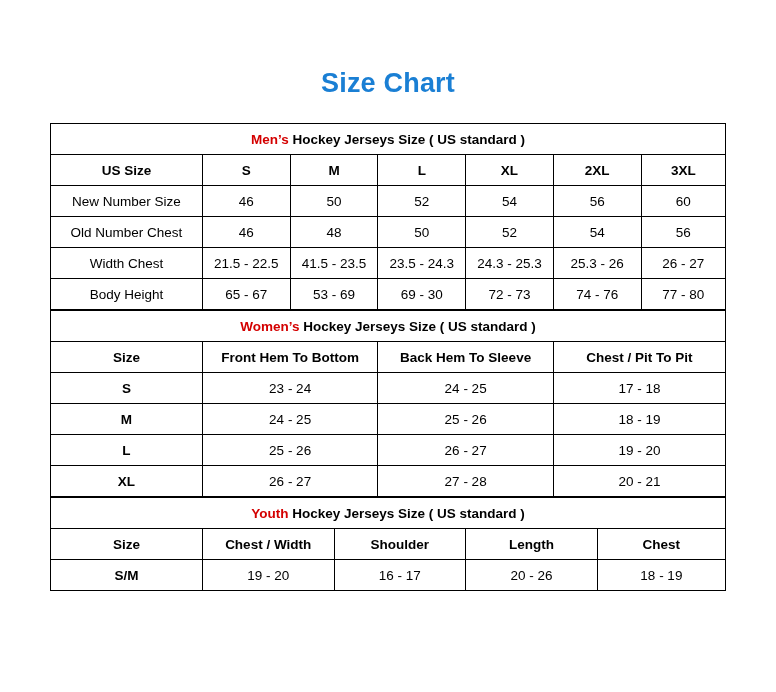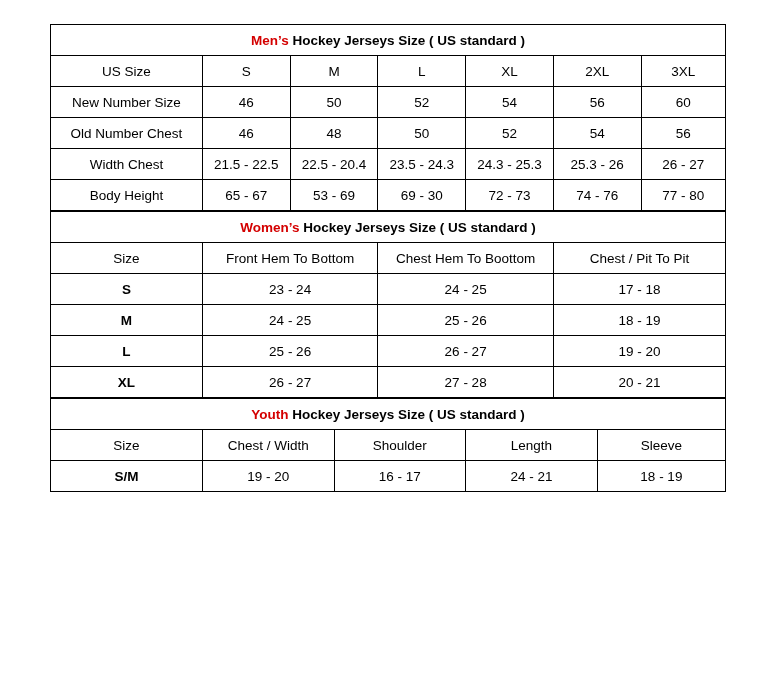--- a/index.html
+++ b/index.html
@@ -54,29 +54,30 @@
     font-size: 15px;
     height: 30px;
   }
   .banner .accent {
     color: #d40000;
   }
   td.rowhead {
     font-weight: bold;
   }
   td.colhead {
-    font-weight: normal;
+    font-weight: bold;
     margin-left: 24px;
   }
 </style>
 </head>
 <body>
 
 <div class="page">
 
+  <h1 class="title">Size Chart</h1>
 
   <div class="chart-wrap">
 
     <table class="size-table">
       <colgroup>
         <col style="width:22.5%">
           <col style="width:13%">
           <col style="width:13%">
           <col style="width:13%">
           <col style="width:13%">
@@ -110,21 +111,21 @@
           <td>46</td>
           <td>48</td>
           <td>50</td>
           <td>52</td>
           <td>54</td>
           <td>56</td>
         </tr>
         <tr>
           <td>Width Chest</td>
           <td>21.5 - 22.5</td>
-          <td>22.5 - 20.4</td>
+          <td>41.5 - 23.5</td>
           <td>23.5 - 24.3</td>
           <td>24.3 - 25.3</td>
           <td>25.3 - 26</td>
           <td>26 - 27</td>
         </tr>
         <tr>
           <td>Body Height</td>
           <td>65 - 67</td>
           <td>53 - 69</td>
           <td>69 - 30</td>
@@ -142,21 +143,21 @@
           <col style="width:26%">
           <col style="width:25.5%">
       </colgroup>
       <tbody>
         <tr>
           <td class="banner" colspan="4"><span class="accent">Women’s</span><span> Hockey Jerseys Size ( US standard )</span></td>
         </tr>
         <tr>
           <td class="colhead">Size</td>
           <td class="colhead">Front Hem To Bottom</td>
-          <td class="colhead">Chest Hem To Boottom</td>
+          <td class="colhead">Back Hem To Sleeve</td>
           <td class="colhead">Chest / Pit To Pit</td>
         </tr>
         <tr>
           <td class="rowhead">S</td>
           <td>23 - 24</td>
           <td>24 - 25</td>
           <td>17 - 18</td>
         </tr>
         <tr>
           <td class="rowhead">M</td>
@@ -189,26 +190,26 @@
       </colgroup>
       <tbody>
         <tr>
           <td class="banner" colspan="5"><span class="accent">Youth</span><span> Hockey Jerseys Size ( US standard )</span></td>
         </tr>
         <tr>
           <td class="colhead">Size</td>
           <td class="colhead">Chest / Width</td>
           <td class="colhead">Shoulder</td>
           <td class="colhead">Length</td>
-          <td class="colhead">Sleeve</td>
+          <td class="colhead">Chest</td>
         </tr>
         <tr>
           <td class="rowhead">S/M</td>
           <td>19 - 20</td>
           <td>16 - 17</td>
-          <td>24 - 21</td>
+          <td>20 - 26</td>
           <td>18 - 19</td>
         </tr>
       </tbody>
     </table>
 
   </div>
 </div>
 
 </body></html>

